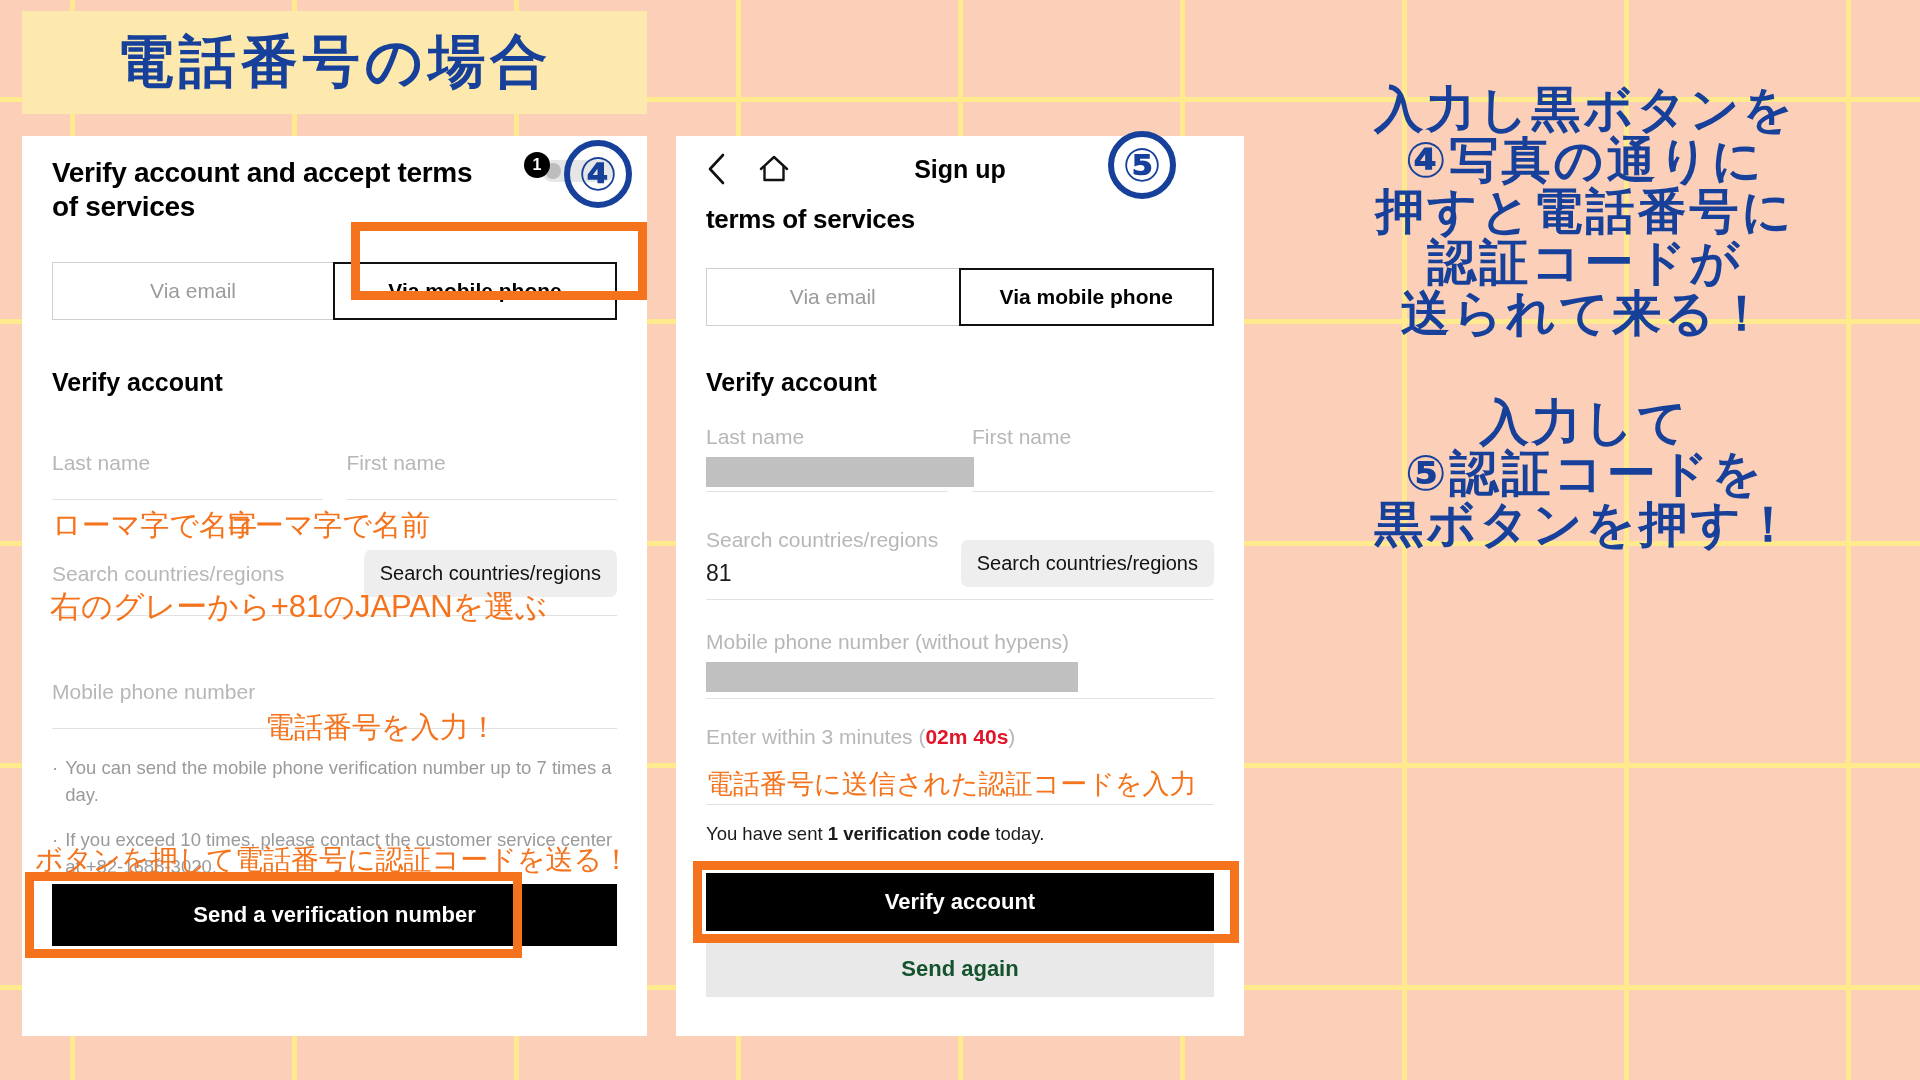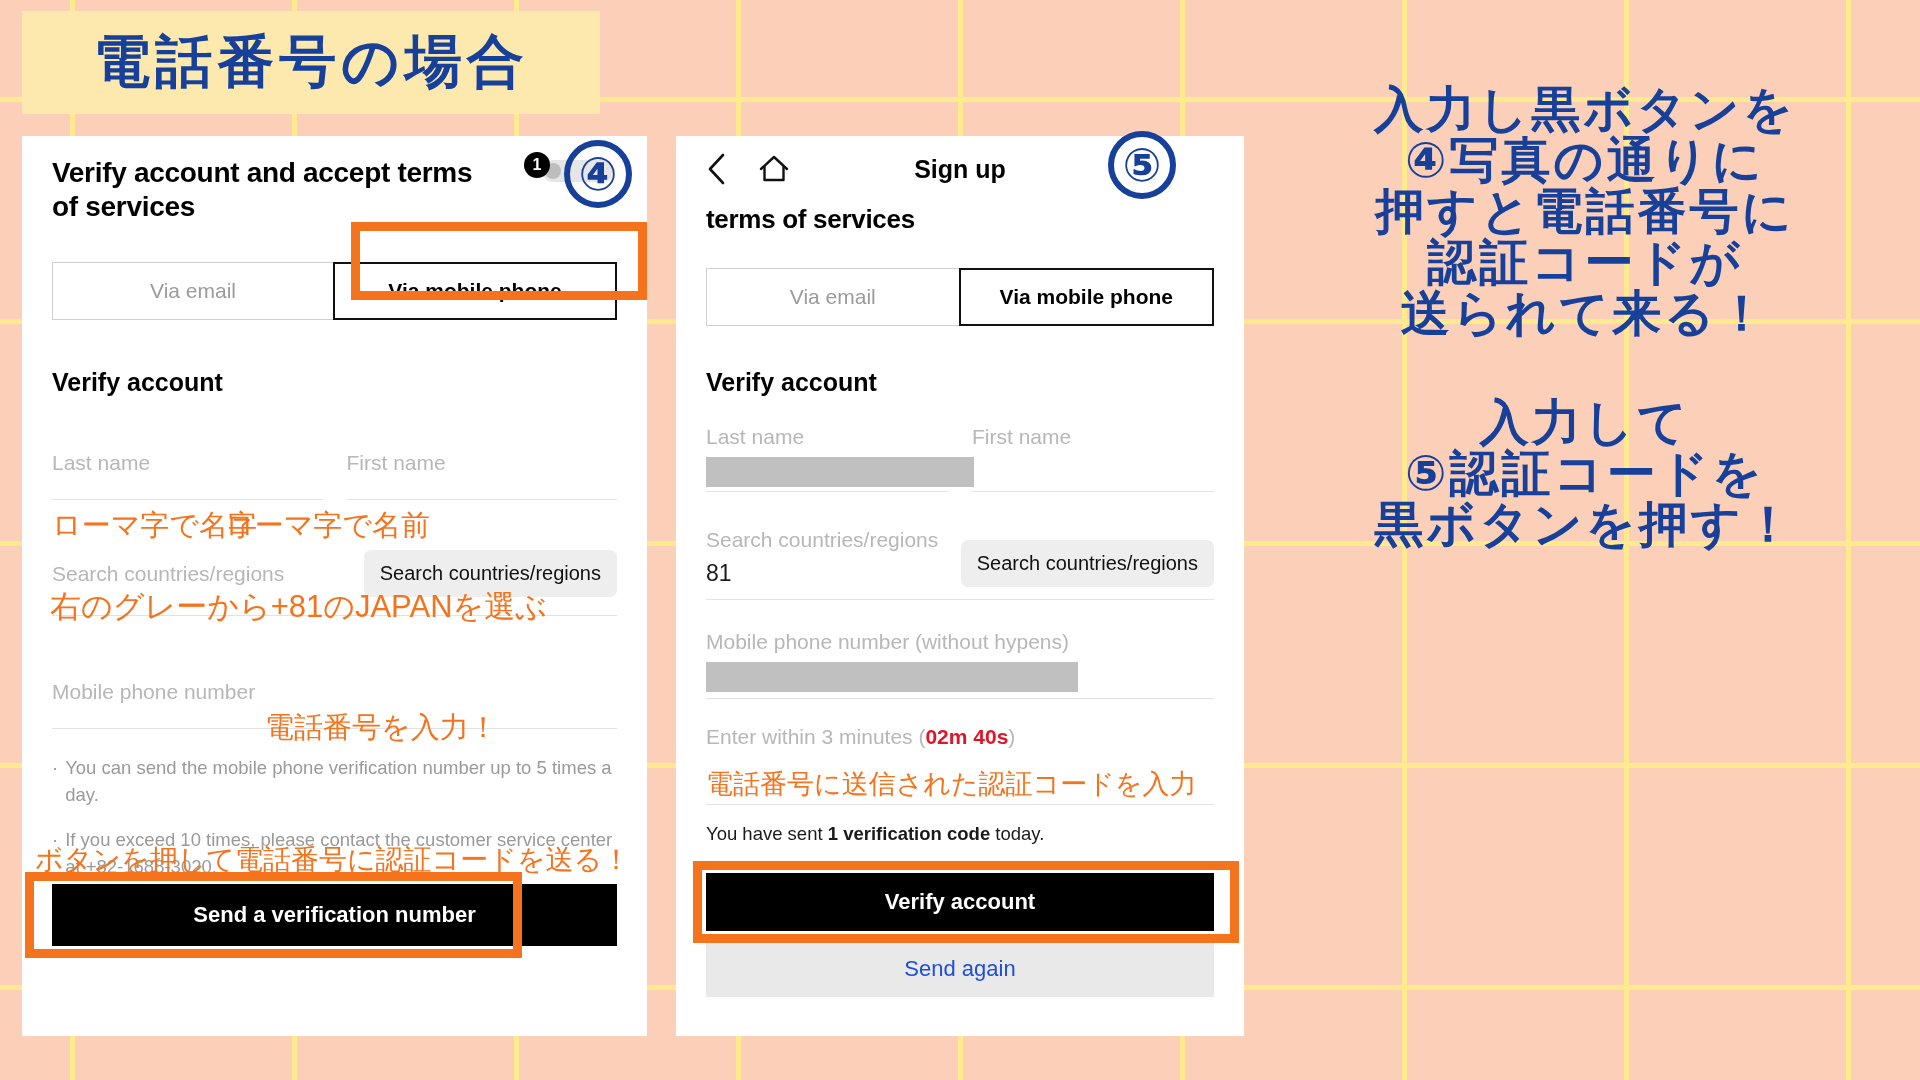--- a/index.html
+++ b/index.html
@@ -21,21 +21,21 @@
       repeating-linear-gradient(to right, rgba(255,235,140,0.95) 0 5px, rgba(0,0,0,0) 5px 222px),
       repeating-linear-gradient(to bottom, rgba(255,235,140,0.95) 0 5px, rgba(0,0,0,0) 5px 222px);
     background-position: 70px 0px, 0px 97px;
     pointer-events: none;
   }
 
   
   #title-banner {
     position: absolute;
     left: 22px; top: 11px;
-    width: 578px; height: 103px;
+    width: 625px; height: 103px;
     background: #fde8ae;
     display: flex; align-items: center; justify-content: center;
   }
   #title-banner .jp-title {
     color: #16409a;
     font-weight: bold;
     font-size: 57px;
     letter-spacing: 5px;
     white-space: nowrap;
   }
@@ -137,22 +137,22 @@
   .note b { font-weight: bold; }
 
   
   .btn-black {
     background: #000; color: #fff;
     font-size: 22px; font-weight: bold;
     display: flex; align-items: center; justify-content: center;
     width: 100%; box-sizing: border-box;
   }
   .btn-grey {
-    background: #e9e9e9; color: #1d4ed8;
-    font-size: 22px; font-weight: normal;
+    background: #e9e9e9; color: #14532d;
+    font-size: 22px; font-weight: bold;
     display: flex; align-items: center; justify-content: center;
     width: 100%; box-sizing: border-box;
   }
 
   
   .hl-box {
     position: absolute;
     border: 9px solid #f4731c;
     box-sizing: border-box;
     pointer-events: none;
@@ -232,21 +232,21 @@
     <div class="pad" style="margin-top:64px;">
       <div class="field">
         <div class="field-label">Mobile phone number</div>
         <div class="field-line" style="margin-top:24px;"></div>
       </div>
     </div>
 
     <div class="pad" style="margin-top:26px;">
       <div class="bullet">
         <span class="dotmark">·</span>
-        <span>You can send the mobile phone verification number up to 5 times a day.</span>
+        <span>You can send the mobile phone verification number up to 7 times a day.</span>
       </div>
       <div class="bullet" style="margin-top:18px;">
         <span class="dotmark">·</span>
         <span>If you exceed 10 times, please contact the customer service center at +82-1688-3020.</span>
       </div>
     </div>
 
     <div class="pad" style="position:absolute; left:0; right:0; top:748px;">
       <div class="btn-black" style="height:62px;">Send a verification number</div>
     </div>

